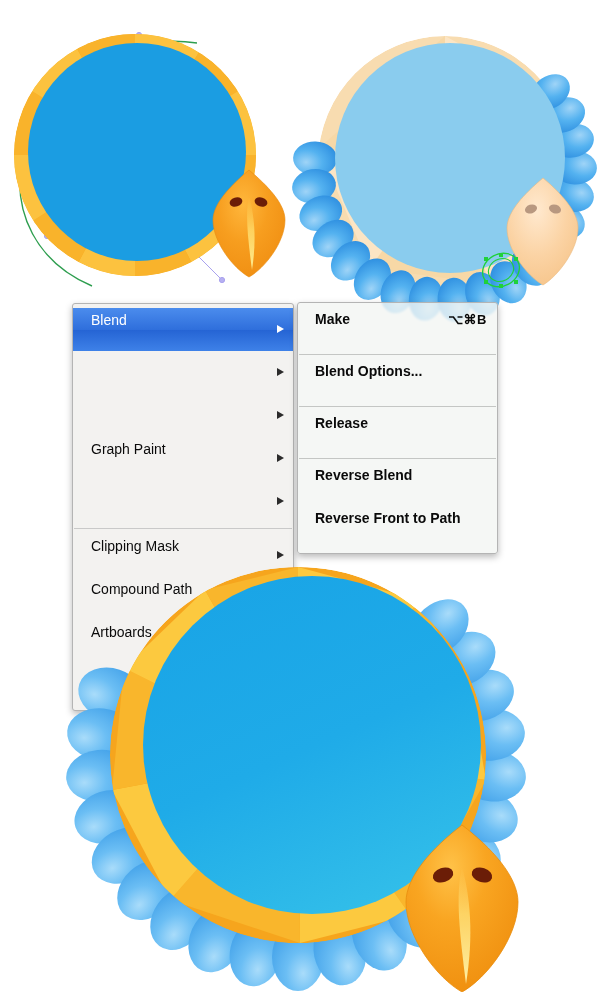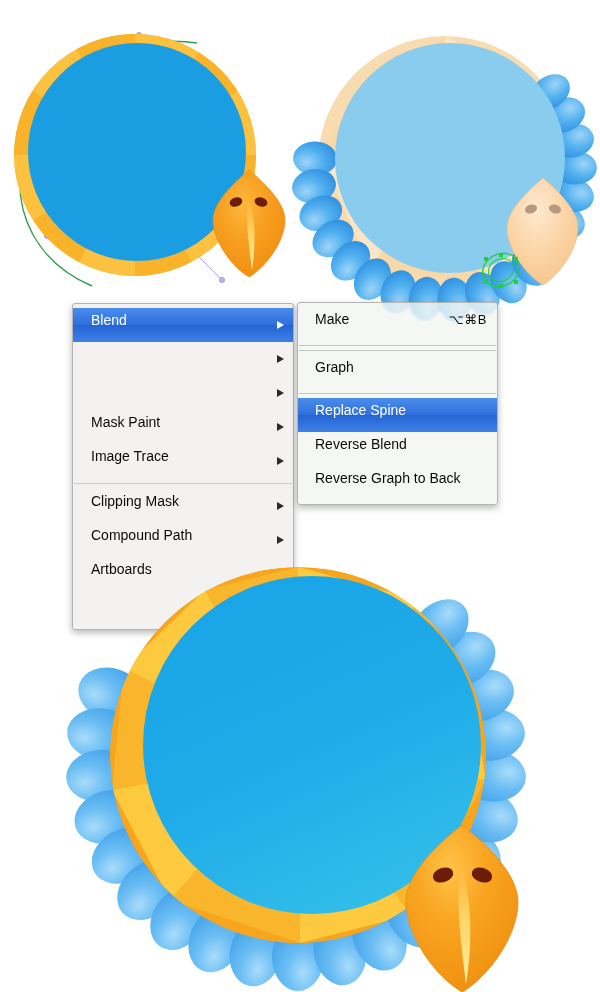--- a/index.html
+++ b/index.html
@@ -48,27 +48,28 @@
     width: 222px;
     background: #f3f2f0;
   }
 
   #menu-blend {
     left: 297px;
     top: 302px;
     width: 201px;
     background: rgba(243,245,243,0.80);
     backdrop-filter: blur(1px);
+    font-weight: bold;
   }
 
   .menu-item {
     position: relative;
     height: 25px;
     line-height: 19px;
-    padding: 0 10px 9px 18px;
+    padding: 0 10px 18px 18px;
     white-space: nowrap;
     display: flex;
     align-items: center;
     font-size: 14px;
   }
   .menu-item .label {
     flex: 1 1 auto;
     overflow: hidden;
   }
   .menu-item .shortcut {
@@ -292,25 +293,24 @@
     <span class="label">Blend</span>
     <span class="arrow"></span>
   </div>
   <div class="menu-item">
     <span class="arrow"></span>
   </div>
   <div class="menu-item">
     <span class="arrow"></span>
   </div>
   <div class="menu-item">
-    <span class="label">Mask Paint</span>
-    <span class="arrow"></span>
-  </div>
-  <div class="menu-item">
-    <span class="label">Image Trace</span>
+    <span class="label">Graph Paint</span>
+    <span class="arrow"></span>
+  </div>
+  <div class="menu-item">
     <span class="arrow"></span>
   </div>
 
   <div class="menu-sep"></div>
 
   <div class="menu-item">
     <span class="label">Clipping Mask</span>
     <span class="arrow"></span>
   </div>
   <div class="menu-item">
@@ -327,37 +327,37 @@
 </div>
 
 <div class="menu" id="menu-blend">
   <div class="menu-item">
     <span class="label">Make</span>
     <span class="shortcut">⌥⌘B</span>
   </div>
 
   <div class="menu-sep"></div>
 
+  <div class="menu-item">
+    <span class="label">Blend Options...</span>
+  </div>
 
   <div class="menu-sep"></div>
 
   <div class="menu-item">
-    <span class="label">Graph</span>
+    <span class="label">Release</span>
   </div>
 
   <div class="menu-sep"></div>
 
-  <div class="menu-item selected">
-    <span class="label">Replace Spine</span>
-  </div>
   <div class="menu-item">
     <span class="label">Reverse Blend</span>
   </div>
   <div class="menu-item">
-    <span class="label">Reverse Graph to Back</span>
+    <span class="label">Reverse Front to Path</span>
   </div>
 </div>
 
 <div class="stage" id="stage-bottom">
   <svg viewBox="0 0 600 452" width="600" height="452" aria-hidden="true">
     <defs>
       <radialGradient id="bPetal" cx="40%" cy="26%" r="78%">
         <stop offset="0%" stop-color="#a9dcfa"></stop>
         <stop offset="42%" stop-color="#6bbef4"></stop>
         <stop offset="100%" stop-color="#3f9fe8"></stop>

